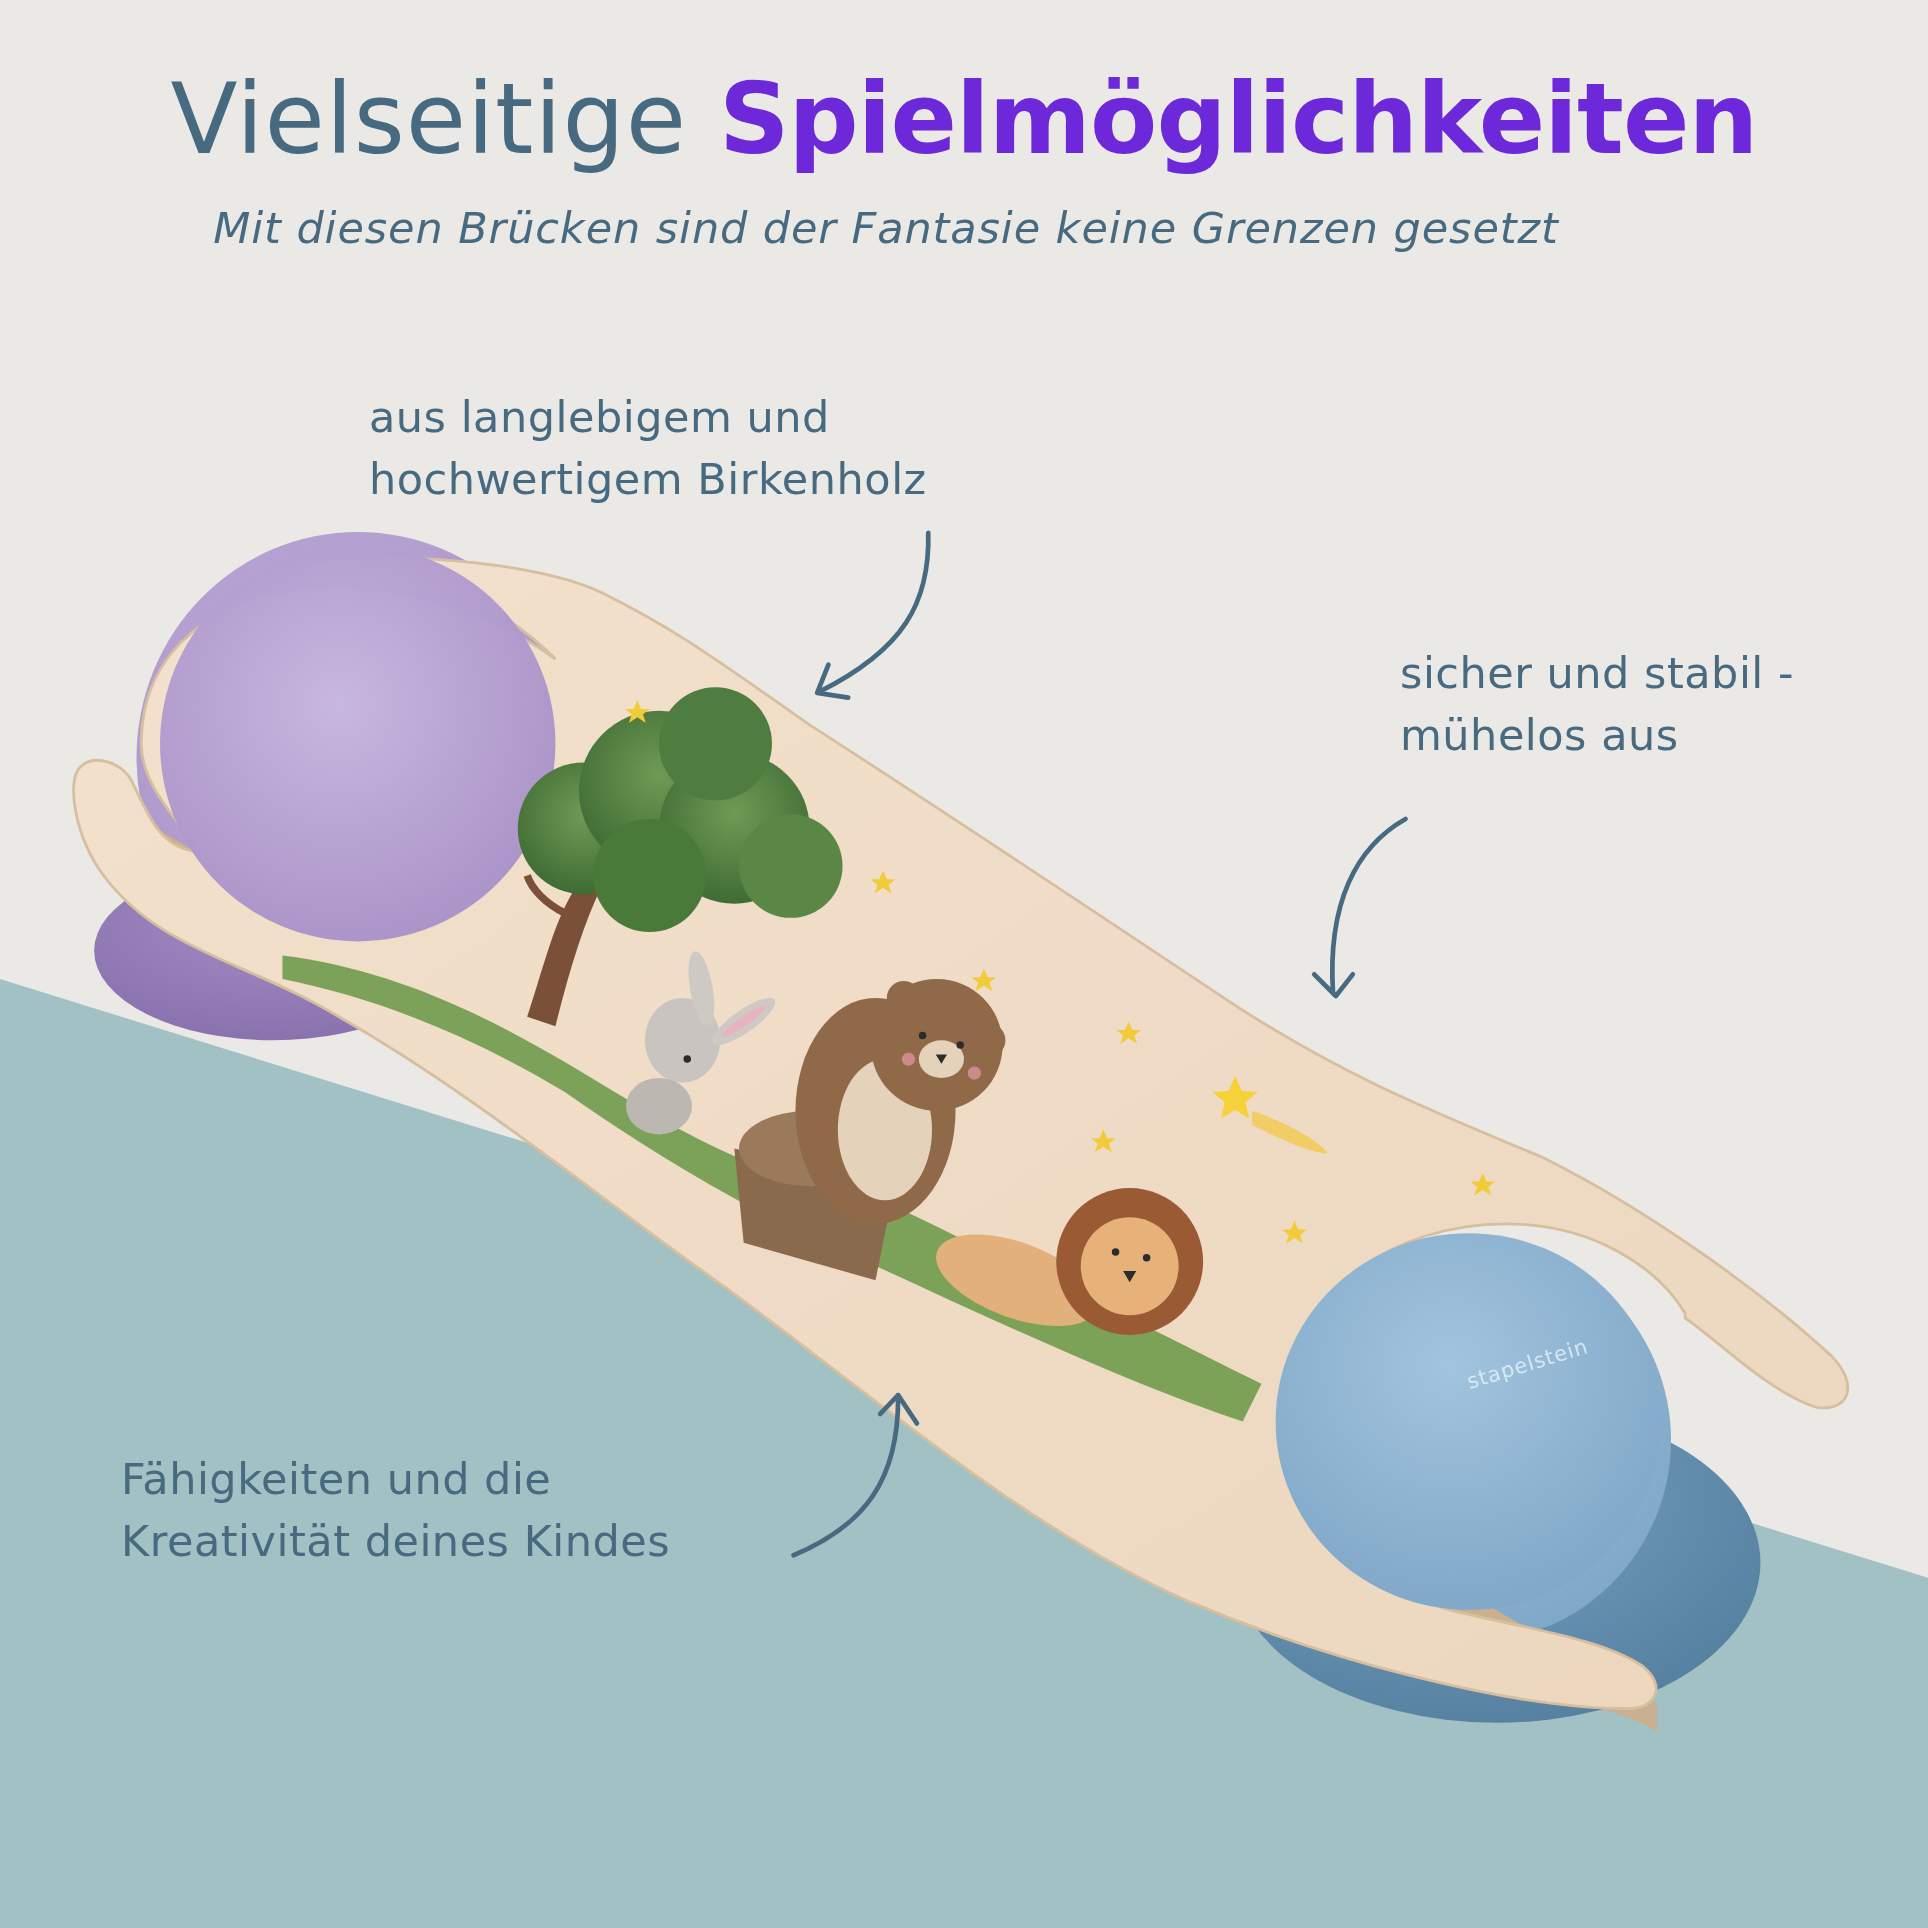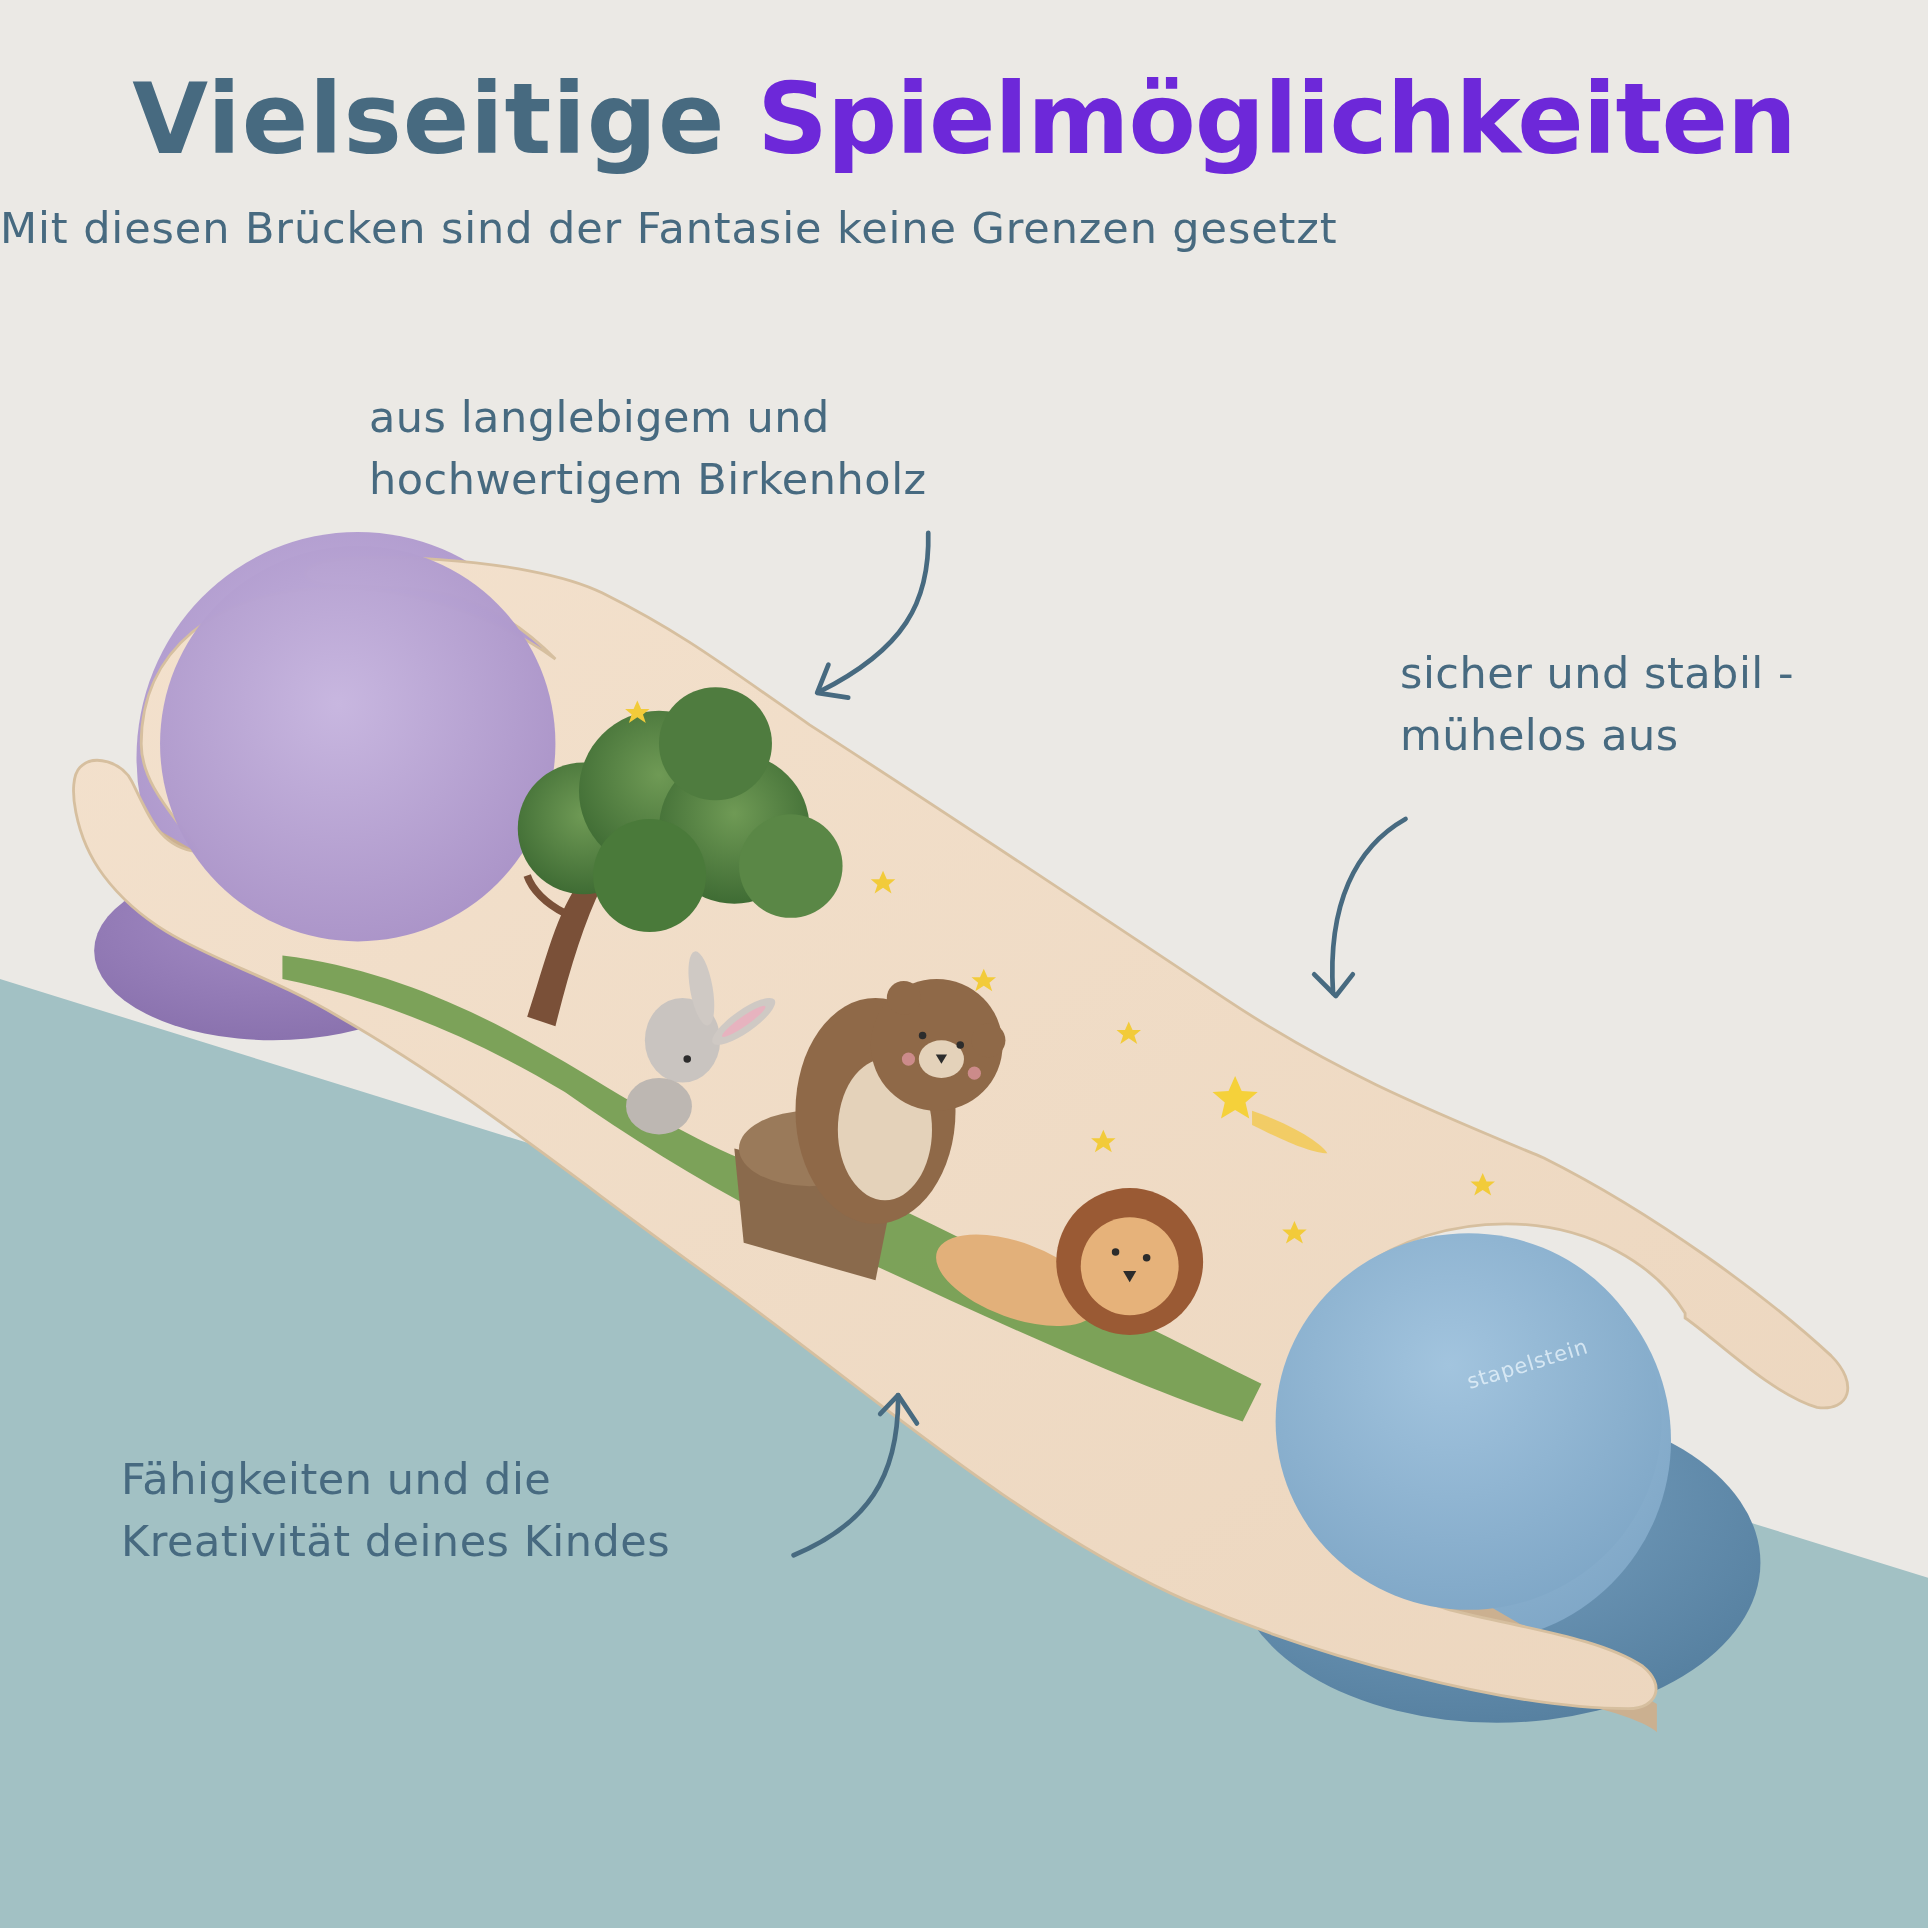--- a/index.html
+++ b/index.html
@@ -10,27 +10,27 @@
       font-family: "DejaVu Sans", sans-serif;
       color: #476a80;
     }
     .bg-svg, .art-svg { position: absolute; left: 0; top: 0; width: 1928px; height: 1928px; }
 
     .headline {
       position: absolute; left: 0; top: 58px; width: 1928px;
       text-align: center; white-space: nowrap;
       font-size: 98px; line-height: 122px; letter-spacing: 0.9px;
     }
-    .headline .light { font-weight: 700; font-family: "DejaVu Sans", sans-serif; }
+    .headline .light { font-weight: 400; font-family: "DejaVu Sans", sans-serif; }
     .headline .bold  { font-weight: 700; font-family: "DejaVu Sans", sans-serif; color: #6d28d9; letter-spacing: -0.9px; }
 
     .subtitle {
       position: absolute; left: 0; top: 200px; width: 1772px;
-      white-space: nowrap;
-      font-size: 43px; line-height: 56px; letter-spacing: 0.9px;
+      text-align: center; white-space: nowrap;
+      font-size: 43px; line-height: 56px; letter-spacing: 0.9px; font-style: italic;
     }
 
     .callout {
       position: absolute; font-size: 43px; line-height: 62px;
       white-space: nowrap; letter-spacing: 0.5px;
     }
     .callout .line { display: block; }
     .callout-wood { left: 369px; top: 386px; text-align: left; }
     .callout-safe { right: 134px; top: 642px; text-align: left; }
     .callout-motor { left: 121px; top: 1448px; text-align: left; }

